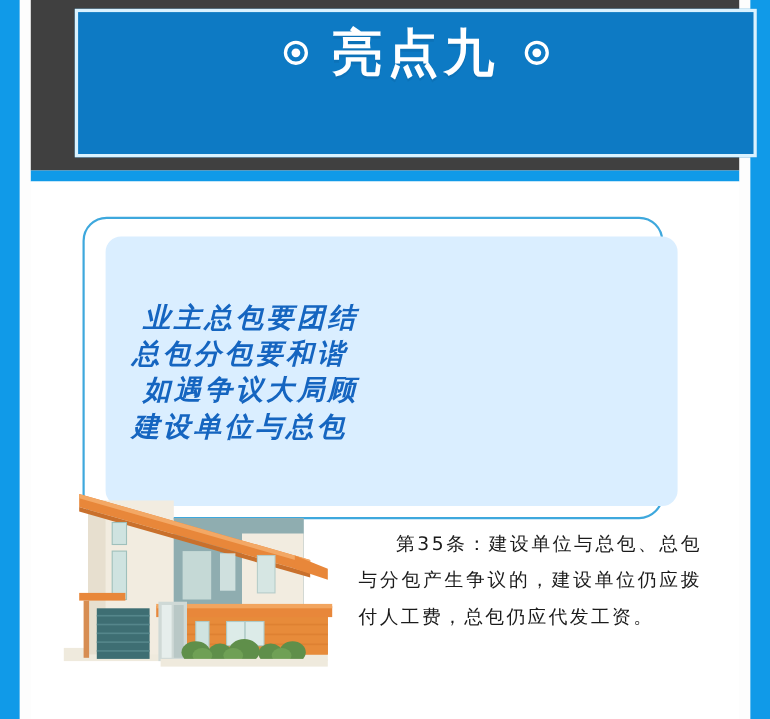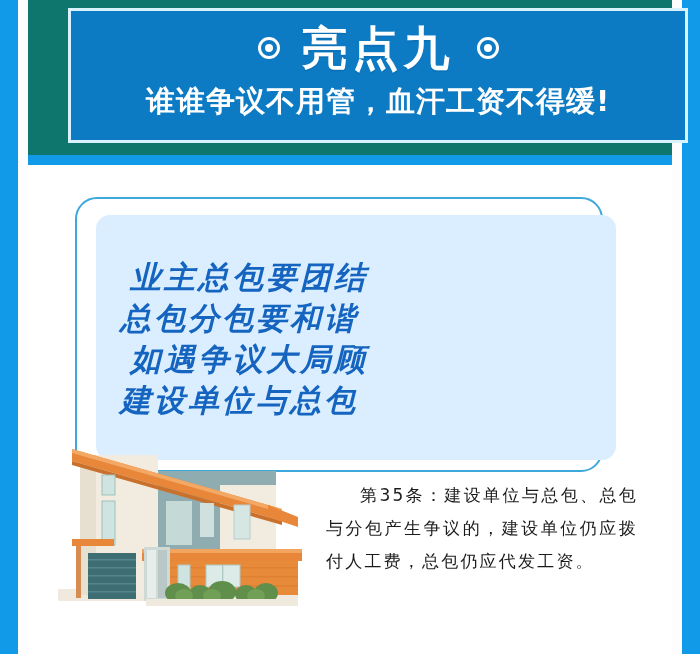--- a/index.html
+++ b/index.html
@@ -41,21 +41,21 @@
   .rail-gap-left  { left: 18px; }
   .rail-gap-right { right: 18px; }
 
   
   .header-band {
     position: absolute;
     left: 28px;
     top: 0;
     width: 644px;
     height: 155px;
-    background: #0f766e;
+    background: #404040;
   }
   .header-box {
     position: absolute;
     left: 40px;
     top: 8px;
     width: 620px;
     height: 135px;
     background: #0d7ac4;
     border: 3px solid #d9f2ff;
     box-sizing: border-box;
@@ -167,21 +167,21 @@
     width: 520px;
     height: 240px;
     display: flex;
     flex-direction: column;
     justify-content: center;
     padding: 4px 16px 4px 24px;
     box-sizing: border-box;
   }
   .quote-line {
     font-family: Liberation Serif, serif;
-    font-size: 31px;
+    font-size: 25px;
     font-weight: bold;
     color: #1565c0;
     letter-spacing: 3px;
     line-height: 1.33;
     white-space: nowrap;
     font-style: italic;
   }
   .q-left  { text-align: left;  padding-left: 10px; }
   .q-right { padding-right: 6px; }
 
@@ -232,21 +232,20 @@
 
   <div class="header-band">
     <div class="header-box">
 
       <div class="title-row">
         <span class="deco-circle"></span>
         <span class="main-title">亮点九</span>
         <span class="deco-circle"></span>
       </div>
 
-      <div class="sub-title">谁谁争议不用管，血汗工资不得缓!</div>
 
     </div>
   </div>
   <div class="band-strip"></div>
 
   <div class="body-area">
 
     <div class="quote-frame"></div>
     <div class="quote-fill"></div>
 

